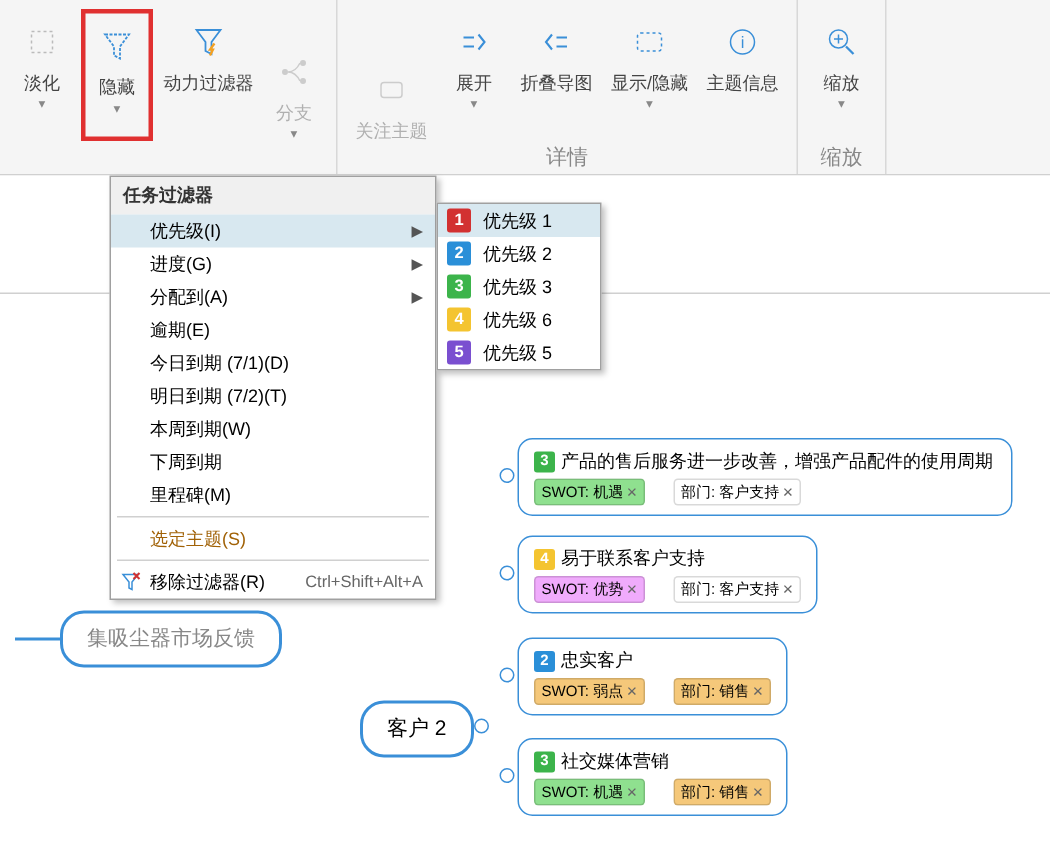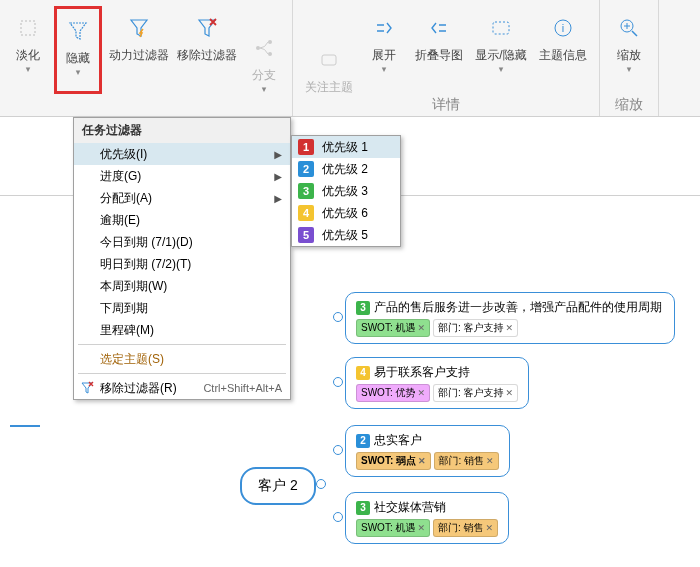--- a/index.html
+++ b/index.html
@@ -29,21 +29,21 @@
 .menu-item .mi-icon { position: absolute; left: 5px; width: 16px; height: 16px; display:flex;align-items:center;justify-content:center; }
 
 .submenu { position: absolute; top: 135px; left: 291px; width: 110px; background: #fff; border: 1px solid #a0a0a0; box-shadow: 2px 2px 4px rgba(0,0,0,0.25); z-index: 11; font-size: 12px; }
 .sub-item { display: flex; align-items: center; padding: 3px 8px 3px 6px; height: 22px; cursor: pointer; }
 .sub-item.hover { background: #d8e8f0; }
 .prio-badge { width: 16px; height: 16px; display: flex; align-items: center; justify-content: center; color: #fff; font-size: 11px; font-weight: bold; margin-right: 8px; border-radius: 2px; }
 
 .node { position: absolute; border: 1.5px solid #3a8fd8; border-radius: 10px; padding: 6px 10px; font-size: 12px; background: #fff; }
 .node.central { border-width: 2px; border-radius: 16px; padding: 8px 16px; font-size: 14px; }
 .node-title { display: flex; align-items: center; gap: 4px; margin-bottom: 2px; }
-.tag-row { display: flex; gap: 3px; flex-wrap: wrap; margin-top: 3px; }
+.tag-row { display: flex; gap: 19px; flex-wrap: wrap; margin-top: 3px; }
 .tag { font-size: 10px; padding: 1px 4px; border-radius: 3px; display: inline-flex; align-items: center; gap: 2px; border: 1px solid rgba(0,0,0,0.15); }
 .tag .x { font-size: 9px; color: #666; }
 .num-badge { width: 14px; height: 14px; border-radius: 2px; color: #fff; font-size: 10px; font-weight: bold; display: inline-flex; align-items: center; justify-content: center; }
 
 .connector-dot { position: absolute; width: 10px; height: 10px; border: 1.5px solid #3a8fd8; border-radius: 50%; background: #fff; }
 .conn-line { position: absolute; background: #3a8fd8; }
 </style>
 </head>
 <body>
 
@@ -70,29 +70,20 @@
       </div>
       <div class="ribbon-btn" style="width:62px">
         <div class="icon">
             <svg width="22" height="22">
               <path d="M3 3 L19 3 L13 11 L13 19 L9 17 L9 11 Z" fill="none" stroke="#3a8fd8" stroke-width="1.2"></path>
               <path d="M15 12 L12 16 L14 16 L12 20" stroke="#f4a020" stroke-width="1.5" fill="none"></path>
             </svg>
           </div>
         <div class="lbl">动力过滤器</div>
       </div>
-      <div class="ribbon-btn" style="width:62px">
-        <div class="icon">
-            <svg width="22" height="22">
-              <path d="M3 3 L19 3 L13 11 L13 19 L9 17 L9 11 Z" fill="none" stroke="#3a8fd8" stroke-width="1.2"></path>
-              <path d="M14 2 L20 8 M20 2 L14 8" stroke="#d23131" stroke-width="1.8"></path>
-            </svg>
-          </div>
-        <div class="lbl">移除过滤器</div>
-      </div>
       <div class="ribbon-btn disabled" style="width:40px">
         <div class="icon">
             <svg width="22" height="22">
               <circle cx="5" cy="11" r="2" fill="#ccc"></circle>
               <circle cx="17" cy="5" r="2" fill="#ccc"></circle>
               <circle cx="17" cy="17" r="2" fill="#ccc"></circle>
               <path d="M7 11 Q12 11 15 5 M7 11 Q12 11 15 17" stroke="#ccc" fill="none"></path>
             </svg>
           </div>
         <div class="lbl">分支</div>
@@ -165,20 +156,23 @@
           <div class="chev">▾</div>
       </div>
     </div>
     <div class="ribbon-group-label">缩放</div>
   </div>
 </div>
 
 <div class="canvas">
   <div class="conn-line" style="top:78px;left:0;width:700px;height:1px;background:#d0d0d0"></div>
 
+  <div class="node central" style="top:290px;left:40px;color:#888">
+    <span>集吸尘器市场反馈</span>
+  </div>
   <div class="conn-line" style="top:308px;left:10px;width:30px;height:2px"></div>
 
   <div class="node central" style="top:350px;left:240px">
     <span>客户 2</span>
   </div>
   <div class="connector-dot" style="top:362px;left:316px"></div>
 
   <div class="node" style="top:175px;left:345px;width:330px">
     <div class="node-title">
         <span class="num-badge" style="background:#3cb44b">3</span>
@@ -214,21 +208,21 @@
       </div>
   </div>
   <div class="connector-dot" style="top:260px;left:333px"></div>
 
   <div class="node" style="top:308px;left:345px">
     <div class="node-title">
         <span class="num-badge" style="background:#2a8fd8">2</span>
         <span>忠实客户</span>
       </div>
     <div class="tag-row">
-        <span class="tag" style="background: rgb(245, 200, 122); font-weight: bold;">
+        <span class="tag" style="background: rgb(245, 200, 122);">
           <span>SWOT: 弱点</span>
           <span class="x">✕</span>
         </span>
         <span class="tag" style="background: rgb(245, 200, 122);">
           <span>部门: 销售</span>
           <span class="x">✕</span>
         </span>
       </div>
   </div>
   <div class="connector-dot" style="top:328px;left:333px"></div>

